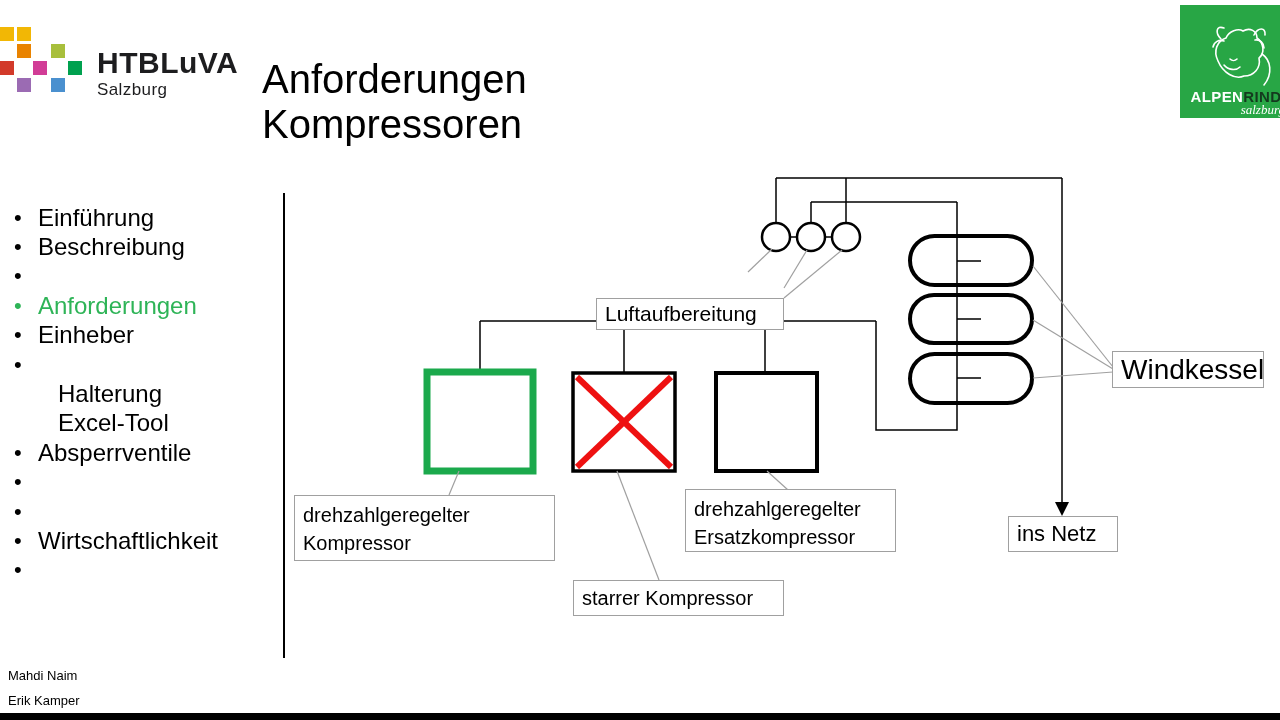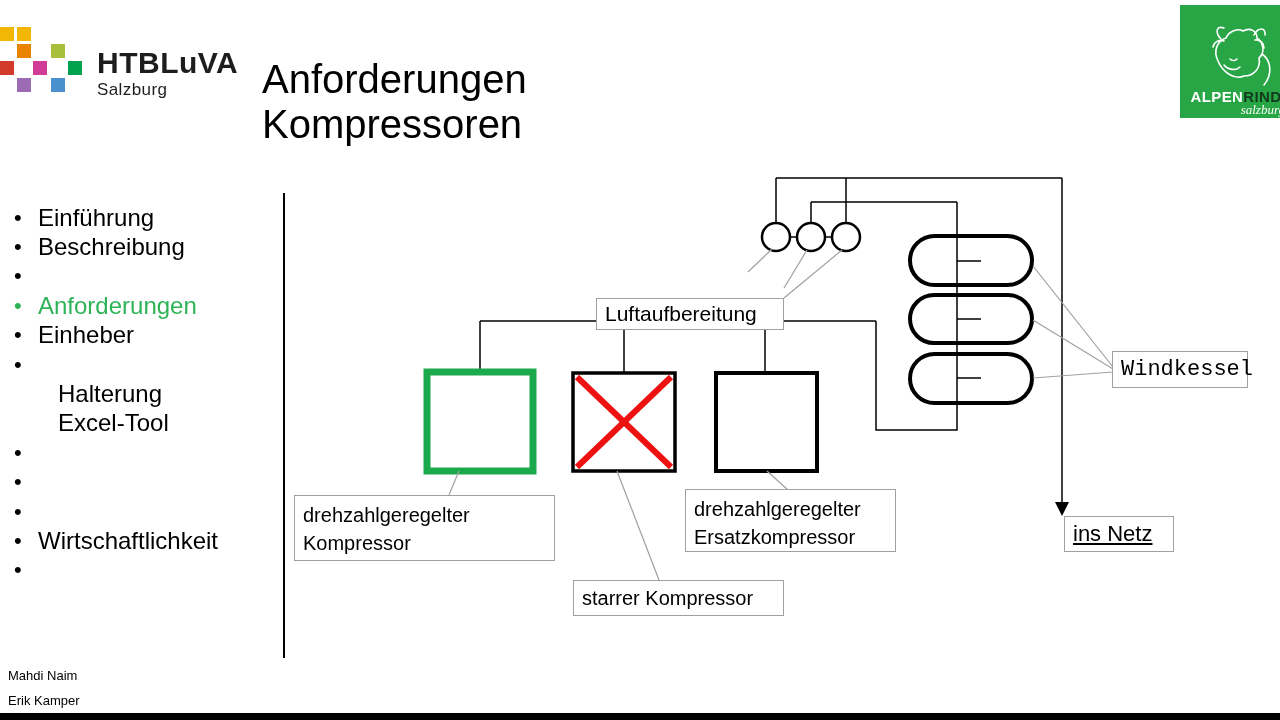--- a/index.html
+++ b/index.html
@@ -27,22 +27,22 @@
   .nav-item.indent{padding-left:44px;}
   .nav-item.active{color:#2EB457;}
   .divider{position:absolute;left:283px;top:193px;width:2px;height:465px;background:#000;}
 
   
   .diagram-svg{position:absolute;left:0;top:0;width:1280px;height:720px;}
   .dlabel{position:absolute;background:#fff;border:1px solid #A0A0A0;box-sizing:border-box;color:#000;
           display:flex;align-items:center;padding:0 8px;font-size:21px;white-space:pre-line;}
   .dlabel.twoline{align-items:flex-start;padding-top:5px;font-size:20px;line-height:28px;}
   .lbl-luft{left:596px;top:272px;width:188px;height:32px;margin-top:26px;}
-  .lbl-wind{left:1112px;top:351px;width:136px;height:37px;font-size:22px;font-family:Liberation Mono, monospace;}
-  .lbl-netz{left:1064px;top:516px;width:110px;height:36px;font-size:22px;text-decoration:underline;}
+  .lbl-wind{left:1112px;top:351px;width:152px;height:37px;font-size:28px;}
+  .lbl-netz{left:1008px;top:516px;width:110px;height:36px;font-size:22px;}
   .lbl-drehzahl{left:294px;top:495px;width:261px;height:66px;}
   .lbl-ersatz{left:685px;top:489px;width:211px;height:63px;line-height:27px;}
   .lbl-starrer{left:573px;top:580px;width:211px;height:36px;font-size:20px;}
 
   
   .authors{position:absolute;left:8px;top:663px;font-size:13px;line-height:25px;color:#000;white-space:pre-line;}
   .bottom-bar{position:absolute;left:0;top:713px;width:1280px;height:7px;background:#000;}
 </style>
 </head>
 <body>
@@ -109,20 +109,21 @@
         <span class="bullet">•</span>
       </div>
     <div class="nav-item indent">
         <span>Halterung</span>
       </div>
     <div class="nav-item indent">
         <span>Excel-Tool</span>
       </div>
     <div class="nav-item">
         <span class="bullet">•</span>
+        <span>Absperrventile</span>
       </div>
     <div class="nav-item">
         <span class="bullet">•</span>
       </div>
     <div class="nav-item">
         <span class="bullet">•</span>
       </div>
     <div class="nav-item">
         <span class="bullet">•</span>
         <span>Wirtschaftlichkeit</span>

